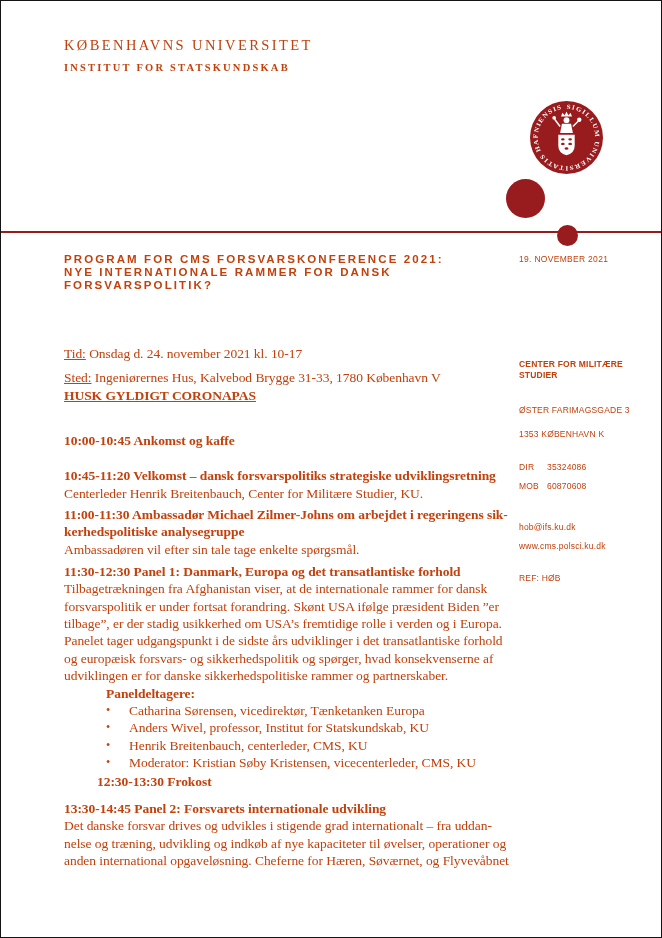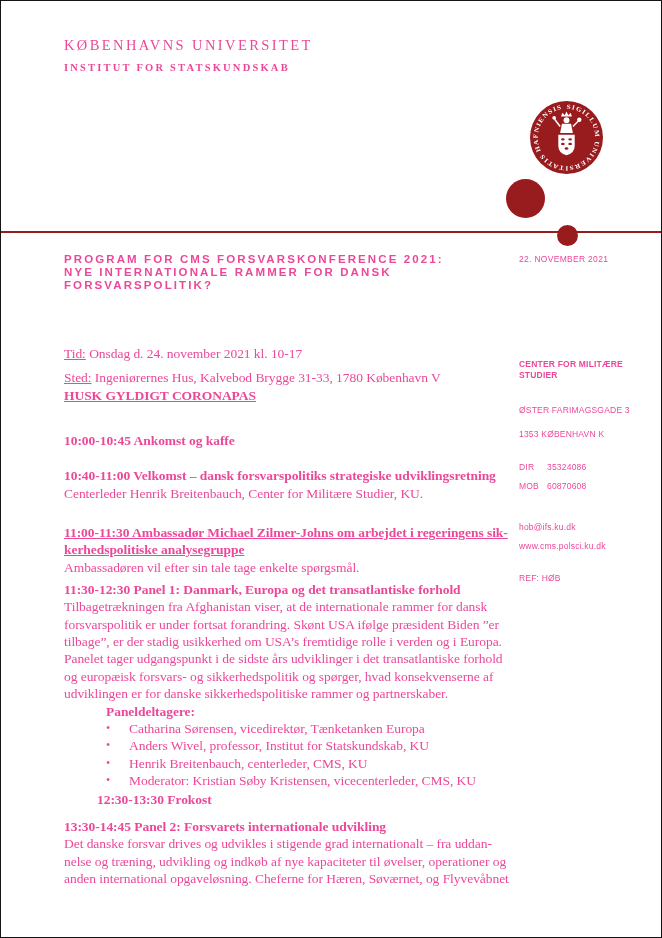--- a/index.html
+++ b/index.html
@@ -1,17 +1,17 @@
 <!DOCTYPE html>
 <html><head>
 <meta charset="utf-8">
 <style>
   html,body{margin:0;padding:0;background:#e8e8e8;}
   .page{position:relative;width:662px;height:938px;background:#ffffff;border:1px solid #141414;
-        box-sizing:border-box;overflow:hidden;color:#ec4899;padding-left:8px;}
+        box-sizing:border-box;overflow:hidden;color:#c2410c;padding-left:8px;}
   
   .uni-header{position:absolute;left:63px;top:36px;font-family:"Liberation Serif",serif;}
   .uni-name{font-size:14.5px;line-height:17px;letter-spacing:2.4px;white-space:nowrap;}
   .uni-dept{font-size:10.5px;line-height:13px;font-weight:bold;letter-spacing:2.2px;margin-top:7px;white-space:nowrap;}
   
   .seal{position:absolute;left:529px;top:100px;width:73px;height:73px;}
   .dot-big{position:absolute;left:505px;top:178px;width:39px;height:39px;border-radius:50%;}
   .dot-small{position:absolute;left:556px;top:224px;width:21px;height:21px;border-radius:50%;z-index:3;}
   .red-rule{position:absolute;left:0;top:230px;width:662px;height:2px;z-index:2;}
   
@@ -24,21 +24,21 @@
         font-family:"Liberation Serif",serif;font-size:13.5px;line-height:17.4px;
         letter-spacing:-0.05px;}
   .main .blk{white-space:pre-wrap;}
   .bold{font-weight:bold;}
   .u{text-decoration:underline;}
   .b-tid{margin-top:6px;}
   .b-sted{margin-top:6.6px;}
   .b-husk{margin-top:1px;}
   .b1{margin-top:27.5px;}
   .b2{margin-top:17.5px;}
-  .b3{margin-top:22px;text-decoration:underline;}
+  .b3{margin-top:4px;}
   .b4{margin-top:4.5px;}
   .b5{margin-top:1px;margin-left:33px;}
   .b6{margin-top:10px;}
   .panelists{margin-left:42px;}
   .p-row{display:flex;}
   .p-bullet{width:10px;flex:0 0 10px;font-size:12px;}
   .p-text{padding-left:13px;}
   
   .sidebar{position:absolute;left:518px;top:354px;width:138px;
            font-family:"Liberation Sans",sans-serif;font-size:8.5px;line-height:11px;
@@ -91,33 +91,33 @@
     </g>
   </svg>
 
   <div class="dot-big" style="background:#981b1e"></div>
   <div class="red-rule" style="background:#981b1e"></div>
   <div class="dot-small" style="background:#981b1e"></div>
 
   <div class="doc-title">PROGRAM FOR CMS FORSVARSKONFERENCE 2021:
 NYE INTERNATIONALE RAMMER FOR DANSK
 FORSVARSPOLITIK?</div>
-  <div class="doc-date">22. NOVEMBER 2021</div>
+  <div class="doc-date">19. NOVEMBER 2021</div>
 
   <div class="main">
 
     <div class="blk b-tid"><span class="u">Tid:</span><span> Onsdag d. 24. november 2021 kl. 10-17</span></div>
 
     <div class="blk b-sted"><span class="u">Sted:</span><span> Ingeniørernes Hus, Kalvebod Brygge 31-33, 1780 København V</span></div>
 
     <div class="blk b-husk bold u">HUSK GYLDIGT CORONAPAS</div>
 
     <div class="blk b1 bold">10:00-10:45 Ankomst og kaffe</div>
 
-    <div class="blk b2 bold">10:40-11:00 Velkomst – dansk forsvarspolitiks strategiske udviklingsretning</div>
+    <div class="blk b2 bold">10:45-11:20 Velkomst – dansk forsvarspolitiks strategiske udviklingsretning</div>
     <div class="blk">Centerleder Henrik Breitenbauch, Center for Militære Studier, KU.</div>
 
     <div class="blk b3 bold">11:00-11:30 Ambassadør Michael Zilmer-Johns om arbejdet i regeringens sik-
 kerhedspolitiske analysegruppe</div>
     <div class="blk">Ambassadøren vil efter sin tale tage enkelte spørgsmål.</div>
 
     <div class="blk b4 bold">11:30-12:30 Panel 1: Danmark, Europa og det transatlantiske forhold</div>
     <div class="blk">Tilbagetrækningen fra Afghanistan viser, at de internationale rammer for dansk
 forsvarspolitik er under fortsat forandring. Skønt USA ifølge præsident Biden ”er
 tilbage”, er der stadig usikkerhed om USA’s fremtidige rolle i verden og i Europa.

